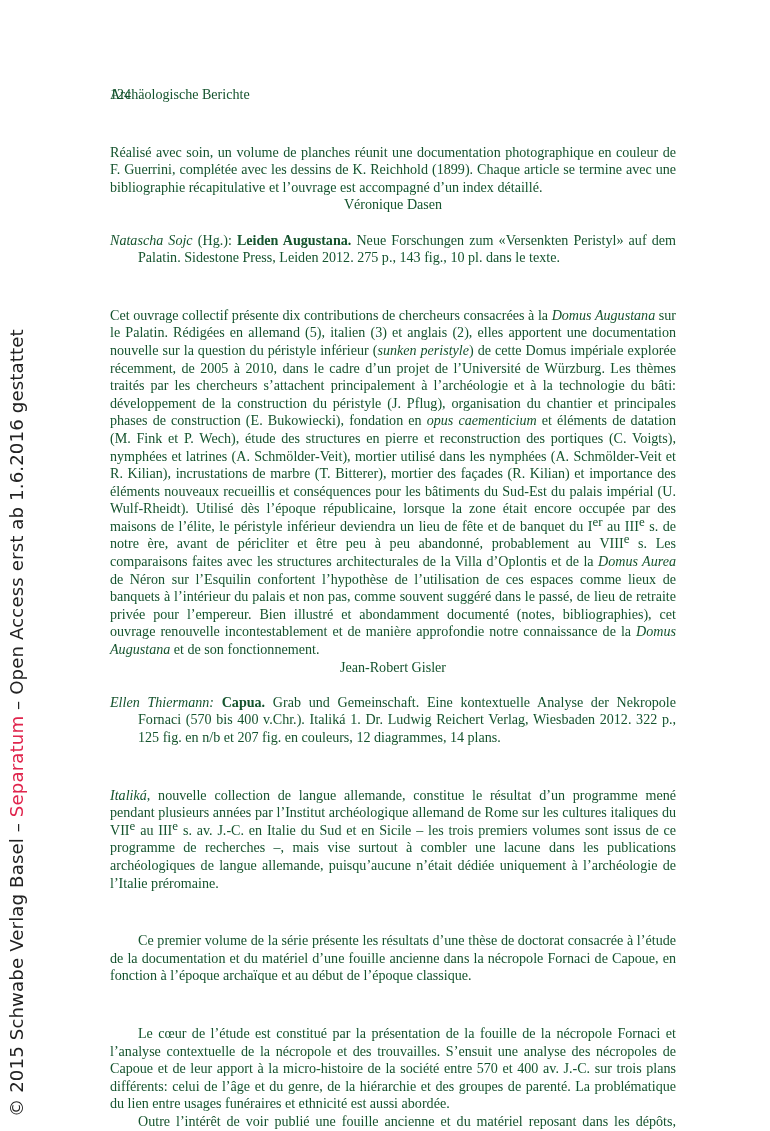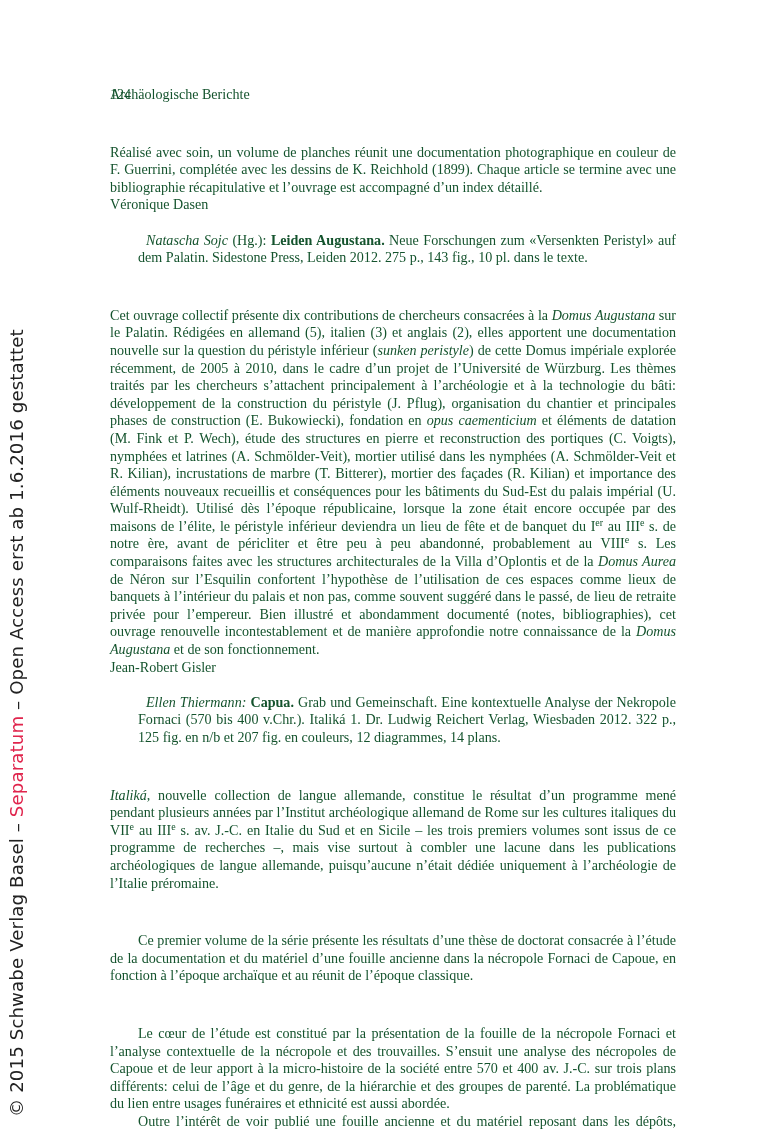--- a/index.html
+++ b/index.html
@@ -8,27 +8,27 @@
     position: absolute; left: 110px; top: 86px; width: 566px;
     font-family: "Liberation Serif", "DejaVu Serif", serif;
     font-size: 14.1px; line-height: 17.6px; color: #14532d;
   }
   .running-head { position: relative; height: 17.6px; margin-bottom: 2px; }
   .page-number { position: absolute; left: 0; top: 0; }
   .running-title { position: absolute; left: 0; right: 0; top: 0; text-align: left; }
   p { margin: 0; text-align: justify; }
   p.last { text-align-last: left; margin-top: 40px; }
   .indent { text-indent: 28px; }
-  .signature { text-align: left; margin: 0; }
+  .signature { text-align: center; margin: 0; }
   .entry { margin-top: 17.6px; }
   .citation { margin: 0; padding-left: 28px; text-indent: -28px; text-align: justify; }
-  .author { font-style: italic; margin-left: 36px; }
+  .author { font-style: italic; }
   .title-bold { font-weight: bold; }
   em { font-style: italic; }
-  sup { font-size: 10px; vertical-align: 5px; line-height: 0; }
+  sup { font-size: 13px; vertical-align: 5px; line-height: 0; }
   .sidebar {
     position: absolute; left: 6px; top: 1117px;
     transform-origin: 0 0; transform: rotate(-90deg);
     font-family: "DejaVu Sans", "Liberation Sans", sans-serif;
     font-size: 18.2px; color: #222; white-space: nowrap; letter-spacing: 0.1px;
   }
   .sidebar .accent { color: #e0254d; }
 </style>
 </head>
 <body>
@@ -49,18 +49,18 @@
 
   <div class="entry">
     <p class="citation"><span class="author">Natascha Sojc</span><span> (Hg.): </span><span class="title-bold">Leiden Augustana.</span><span> Neue Forschungen zum «Versenkten Peristyl» auf dem Palatin. Sidestone Press, Leiden 2012. 275 p., 143 fig., 10 pl. dans le texte.</span></p>
     <p class="last"><span>Cet ouvrage collectif présente dix contributions de chercheurs consacrées à la </span><em>Domus Augustana</em><span> sur le Palatin. Rédigées en allemand (5), italien (3) et anglais (2), elles apportent une documentation nouvelle sur la question du péristyle inférieur (</span><em>sunken peristyle</em><span>) de cette Domus impériale explorée récemment, de 2005 à 2010, dans le cadre d’un projet de l’Université de Würzburg. Les thèmes traités par les chercheurs s’attachent principalement à l’archéologie et à la technologie du bâti: développement de la construction du péristyle (J. Pflug), organisation du chantier et principales phases de construction (E. Bukowiecki), fondation en </span><em>opus caementicium</em><span> et éléments de datation (M. Fink et P. Wech), étude des structures en pierre et reconstruction des portiques (C. Voigts), nymphées et latrines (A. Schmölder-Veit), mortier utilisé dans les nymphées (A. Schmölder-Veit et R. Kilian), incrustations de marbre (T. Bitterer), mortier des façades (R. Kilian) et importance des éléments nouveaux recueillis et conséquences pour les bâtiments du Sud-Est du palais impérial (U. Wulf-Rheidt). Utilisé dès l’époque républicaine, lorsque la zone était encore occupée par des maisons de l’élite, le péristyle inférieur deviendra un lieu de fête et de banquet du I</span><sup>er</sup><span> au III</span><sup>e</sup><span> s. de notre ère, avant de péricliter et être peu à peu abandonné, probablement au VIII</span><sup>e</sup><span> s. Les comparaisons faites avec les structures architecturales de la Villa d’Oplontis et de la </span><em>Domus Aurea</em><span> de Néron sur l’Esquilin confortent l’hypothèse de l’utilisation de ces espaces comme lieux de banquets à l’intérieur du palais et non pas, comme souvent suggéré dans le passé, de lieu de retraite privée pour l’empereur. Bien illustré et abondamment documenté (notes, bibliographies), cet ouvrage renouvelle incontestablement et de manière approfondie notre connaissance de la </span><em>Domus Augustana</em><span> et de son fonctionnement.</span></p>
     <p class="signature">Jean-Robert Gisler</p>
   </div>
 
   <div class="entry">
     <p class="citation"><span class="author">Ellen Thiermann:</span><span class="title-bold"> Capua.</span><span> Grab und Gemeinschaft. Eine kontextuelle Analyse der Nekropole Fornaci (570 bis 400 v.Chr.). Italiká 1. Dr. Ludwig Reichert Verlag, Wiesbaden 2012. 322 p., 125 fig. en n/b et 207 fig. en couleurs, 12 diagrammes, 14 plans.</span></p>
     <p class="last"><em>Italiká</em><span>, nouvelle collection de langue allemande, constitue le résultat d’un programme mené pendant plusieurs années par l’Institut archéologique allemand de Rome sur les cultures italiques du VII</span><sup>e</sup><span> au III</span><sup>e</sup><span> s. av. J.-C. en Italie du Sud et en Sicile – les trois premiers volumes sont issus de ce programme de recherches –, mais vise surtout à combler une lacune dans les publications archéologiques de langue allemande, puisqu’aucune n’était dédiée uniquement à l’archéologie de l’Italie préromaine.</span></p>
-    <p class="indent last">Ce premier volume de la série présente les résultats d’une thèse de doctorat consacrée à l’étude de la documentation et du matériel d’une fouille ancienne dans la nécropole Fornaci de Capoue, en fonction à l’époque archaïque et au réunit de l’époque classique.</p>
+    <p class="indent last">Ce premier volume de la série présente les résultats d’une thèse de doctorat consacrée à l’étude de la documentation et du matériel d’une fouille ancienne dans la nécropole Fornaci de Capoue, en fonction à l’époque archaïque et au début de l’époque classique.</p>
     <p class="indent last">Le cœur de l’étude est constitué par la présentation de la fouille de la nécropole Fornaci et l’analyse contextuelle de la nécropole et des trouvailles. S’ensuit une analyse des nécropoles de Capoue et de leur apport à la micro-histoire de la société entre 570 et 400 av. J.-C. sur trois plans différents: celui de l’âge et du genre, de la hiérarchie et des groupes de parenté. La problématique du lien entre usages funéraires et ethnicité est aussi abordée.</p>
     <p class="indent" style="text-align-last: justify;">Outre l’intérêt de voir publié une fouille ancienne et du matériel reposant dans les dépôts, l’étude de cette nécropole a montré que des modèles historiques bien ancrés dans la recherche, comme celui de la «colonisation» étrusque de Capoue ont un besoin urgent d’être revus. Les données archéologiques ont aussi permis d’étudier des classes de matériel dans leur contexte et de confirmer</p>
   </div>
 
 </div>
 
 </body></html>

